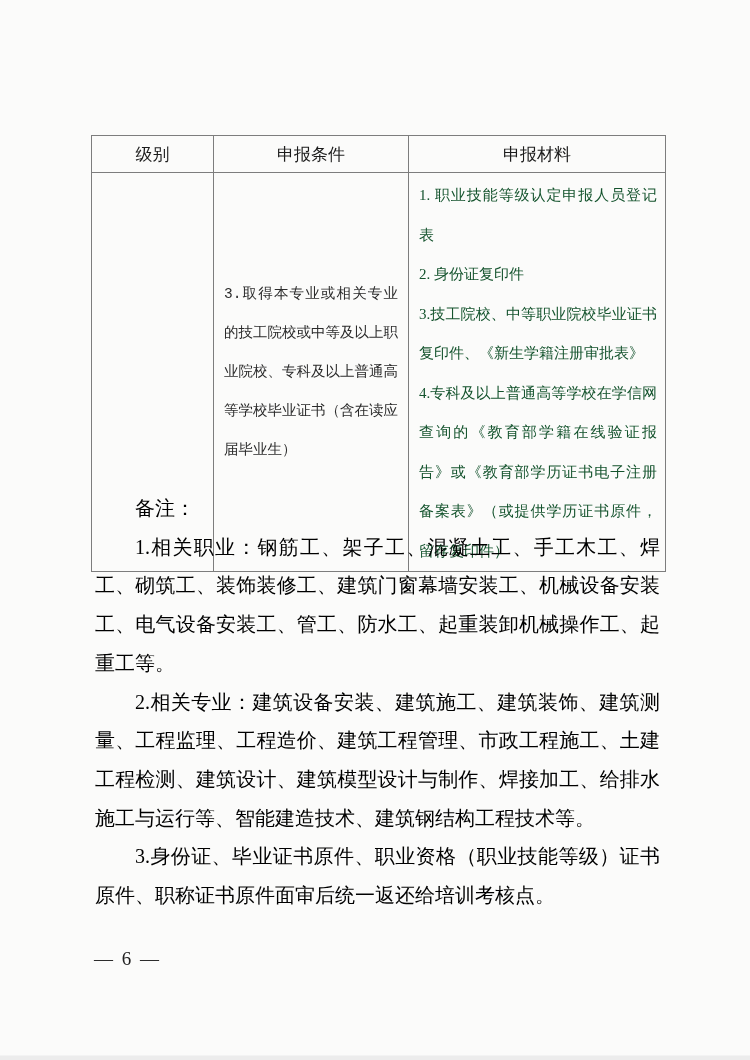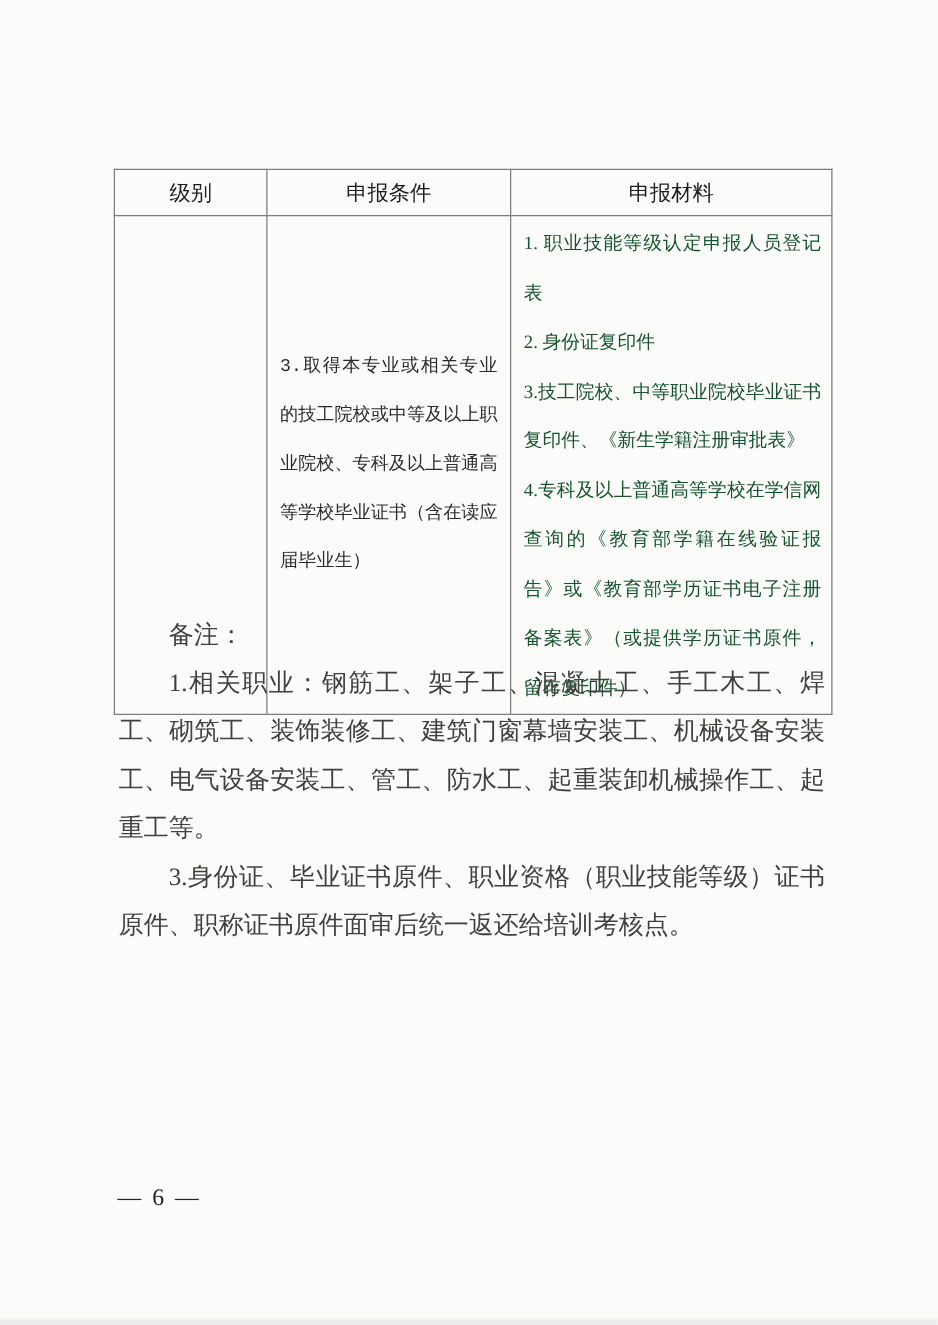--- a/index.html
+++ b/index.html
@@ -58,21 +58,21 @@
     line-height:39.5px;
     text-align:justify;
   }
 
   .notes {
     position:absolute;
     left:95px; top:489px;
     width:565px;
     font-size:20px;
     line-height:38.7px;
-    color:#404040;
+    color:#000000;
   }
   .notes p {
     margin:0;
     text-indent:2em;
     text-align:justify;
   }
 
   .page-number {
     position:absolute;
     left:94px; top:948px;
@@ -117,20 +117,21 @@
           <div class="mat-item">3.技工院校、中等职业院校毕业证书复印件、《新生学籍注册审批表》</div>
           <div class="mat-item">4.专科及以上普通高等学校在学信网查询的《教育部学籍在线验证报告》或《教育部学历证书电子注册备案表》（或提供学历证书原件，留存复印件）</div>
         </td>
       </tr>
     </tbody>
   </table>
 
   <div class="notes">
     <p>备注：</p>
     <p>1.相关职业：钢筋工、架子工、混凝土工、手工木工、焊工、砌筑工、装饰装修工、建筑门窗幕墙安装工、机械设备安装工、电气设备安装工、管工、防水工、起重装卸机械操作工、起重工等。</p>
+    <p>2.相关专业：建筑设备安装、建筑施工、建筑装饰、建筑测量、工程监理、工程造价、建筑工程管理、市政工程施工、土建工程检测、建筑设计、建筑模型设计与制作、焊接加工、给排水施工与运行等、智能建造技术、建筑钢结构工程技术等。</p>
     <p>3.身份证、毕业证书原件、职业资格（职业技能等级）证书原件、职称证书原件面审后统一返还给培训考核点。</p>
   </div>
 
   <div class="page-number">— 6 —</div>
 
   <div class="bottom-edge"></div>
 
 </div>
 
 </body></html>

